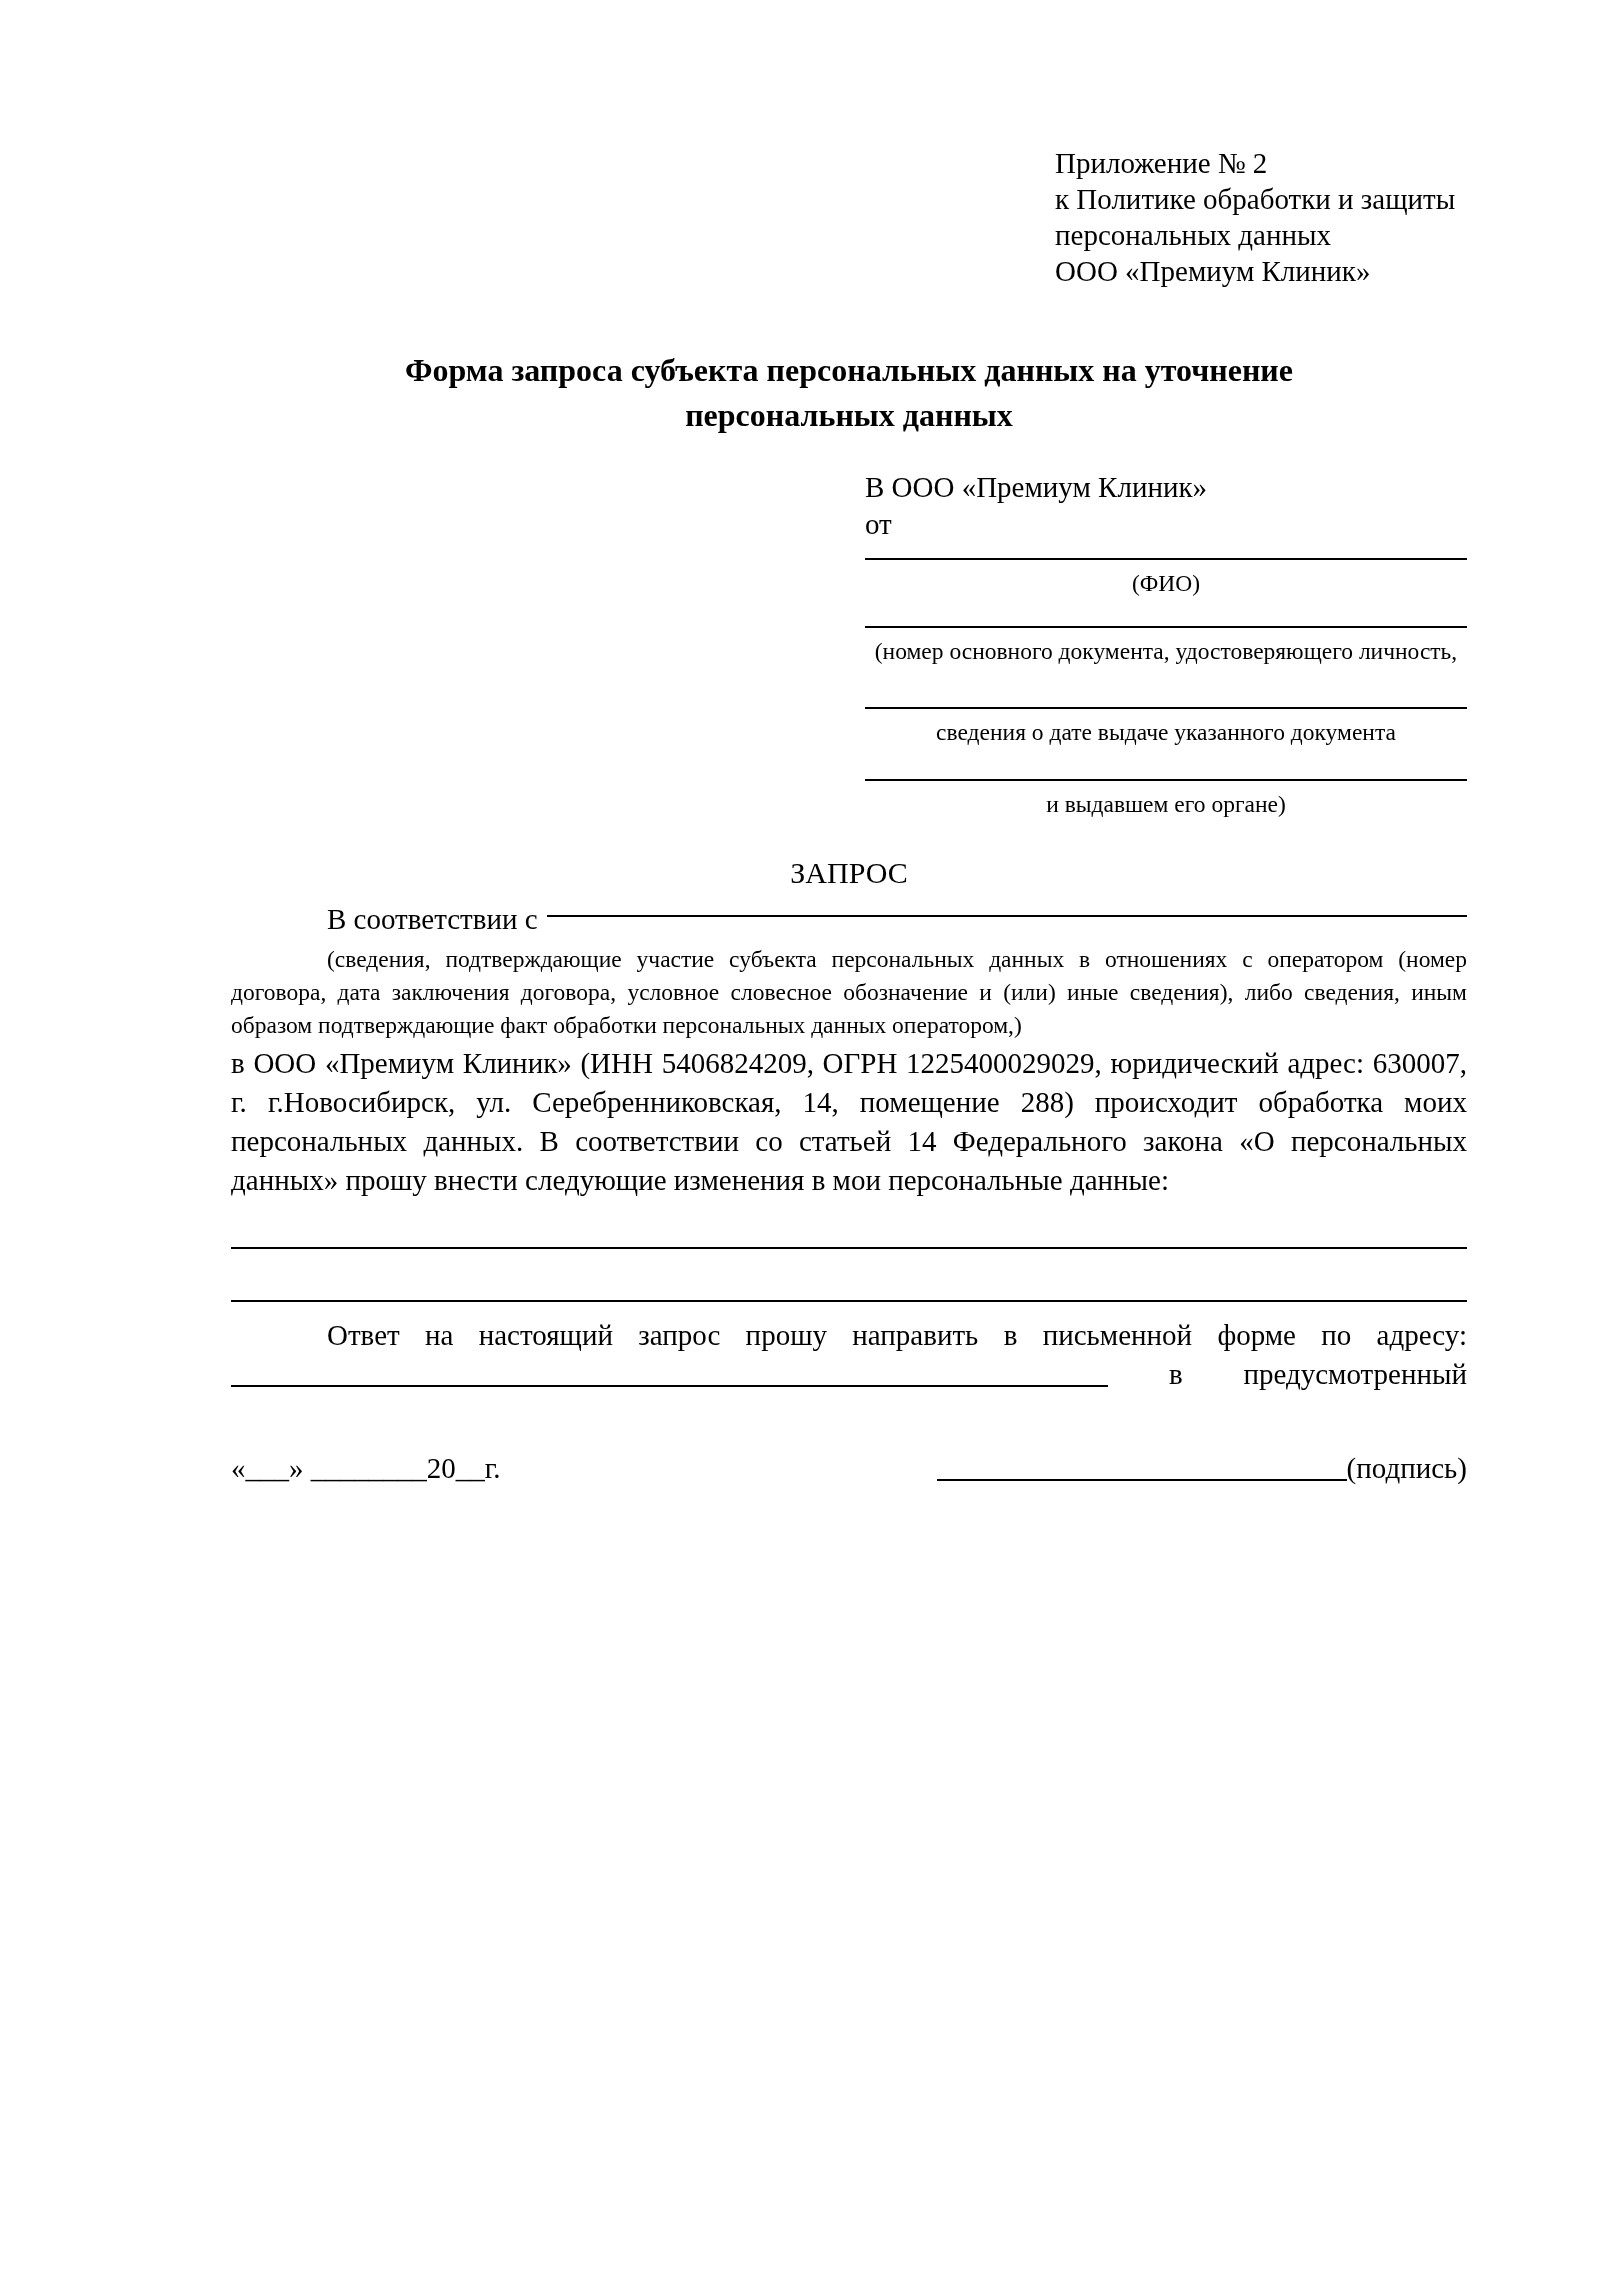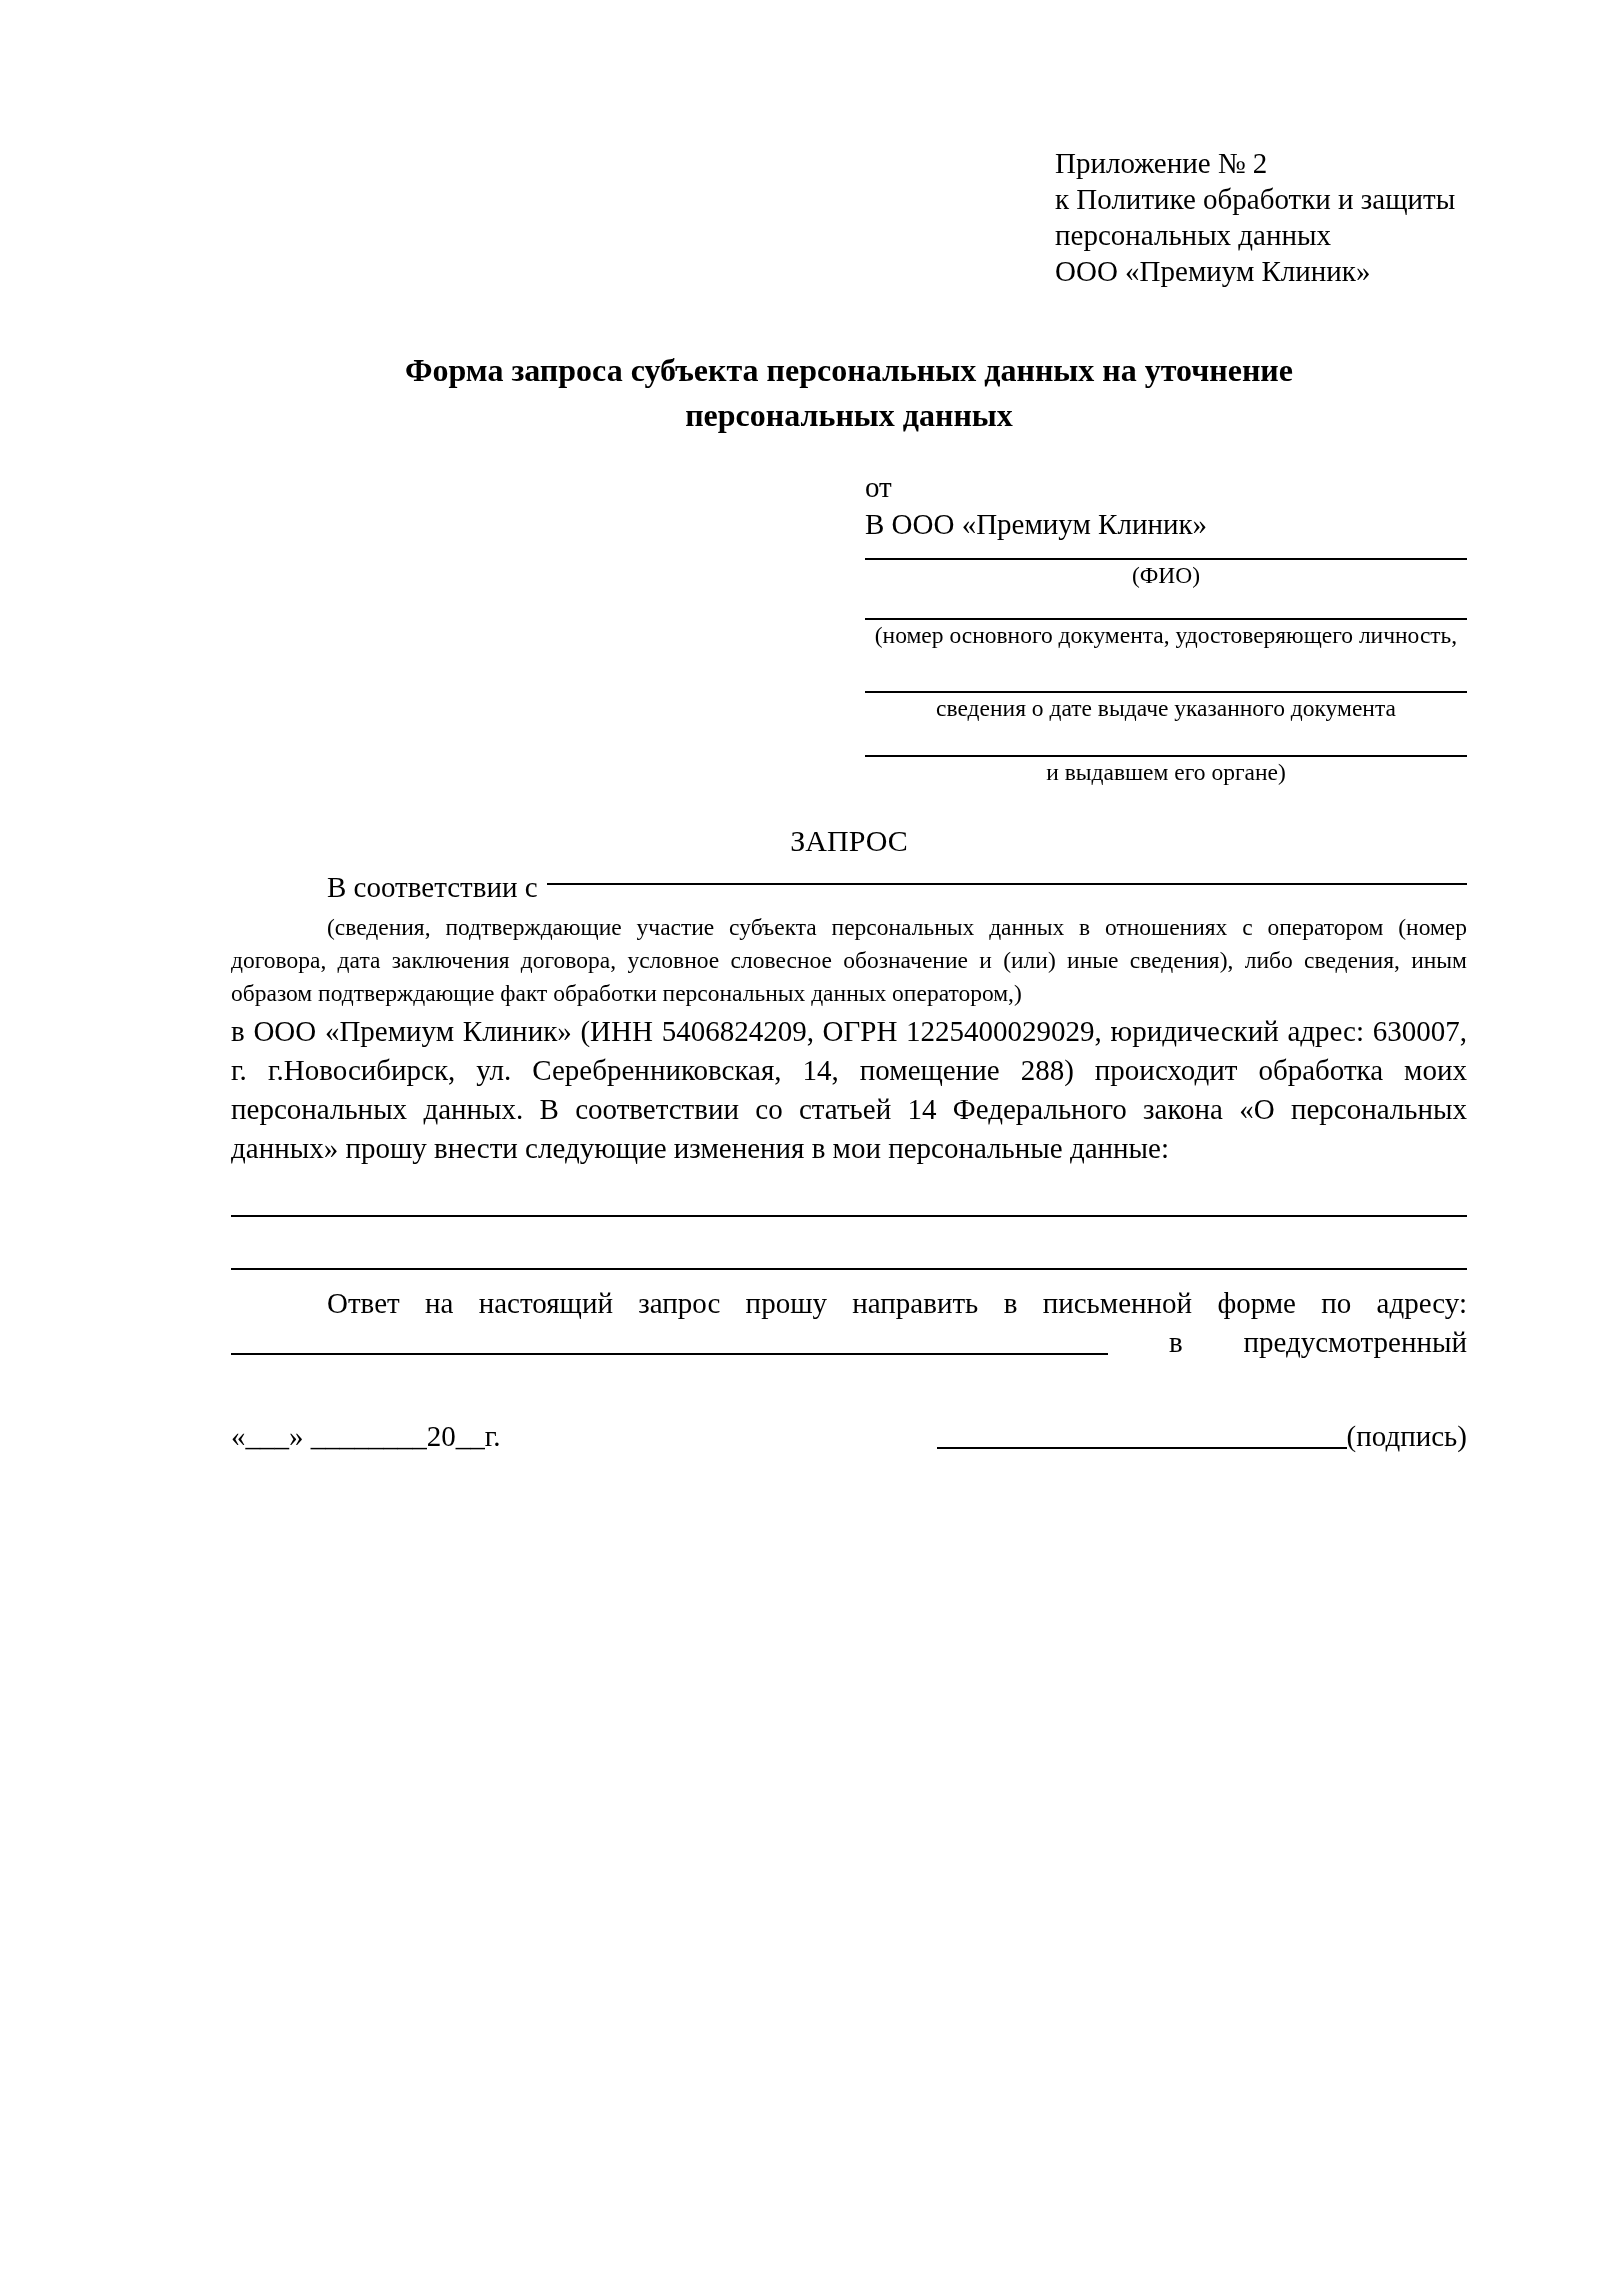--- a/index.html
+++ b/index.html
@@ -49,21 +49,21 @@
   .addr-blank { border-bottom: 2.9px solid #000; height: 0; }
   .gap-a { margin-top: 14.7px; }
   .gap-b { margin-top: 29px; }
   .gap-c { margin-top: 41px; }
   .gap-d { margin-top: 33px; }
   .addr-label {
     font-size: 23.5px;
     line-height: 27.4px;
     text-align: center;
     white-space: nowrap;
-    padding-top: 2px;
+    padding-top: 10px;
   }
 
   .request-heading {
     margin-top: 35px;
     text-align: center;
     font-size: 30px;
     line-height: 39px;
   }
 
   .accordance {
@@ -132,22 +132,22 @@
     <div class="header-block">
       <div>Приложение № 2</div>
       <div>к Политике обработки и защиты</div>
       <div>персональных данных</div>
       <div>ООО «Премиум Клиник»</div>
     </div>
 
     <div class="doc-title">Форма запроса субъекта персональных данных на уточнение персональных данных</div>
 
     <div class="addr-block">
+      <div>В ООО «Премиум Клиник»</div>
       <div>от</div>
-      <div>В ООО «Премиум Клиник»</div>
 
       <div class="addr-blank gap-a"></div>
       <div class="addr-label">(ФИО)</div>
 
       <div class="addr-blank gap-b"></div>
       <div class="addr-label">(номер основного документа, удостоверяющего личность,</div>
 
       <div class="addr-blank gap-c"></div>
       <div class="addr-label">сведения о дате выдаче указанного документа</div>
 

